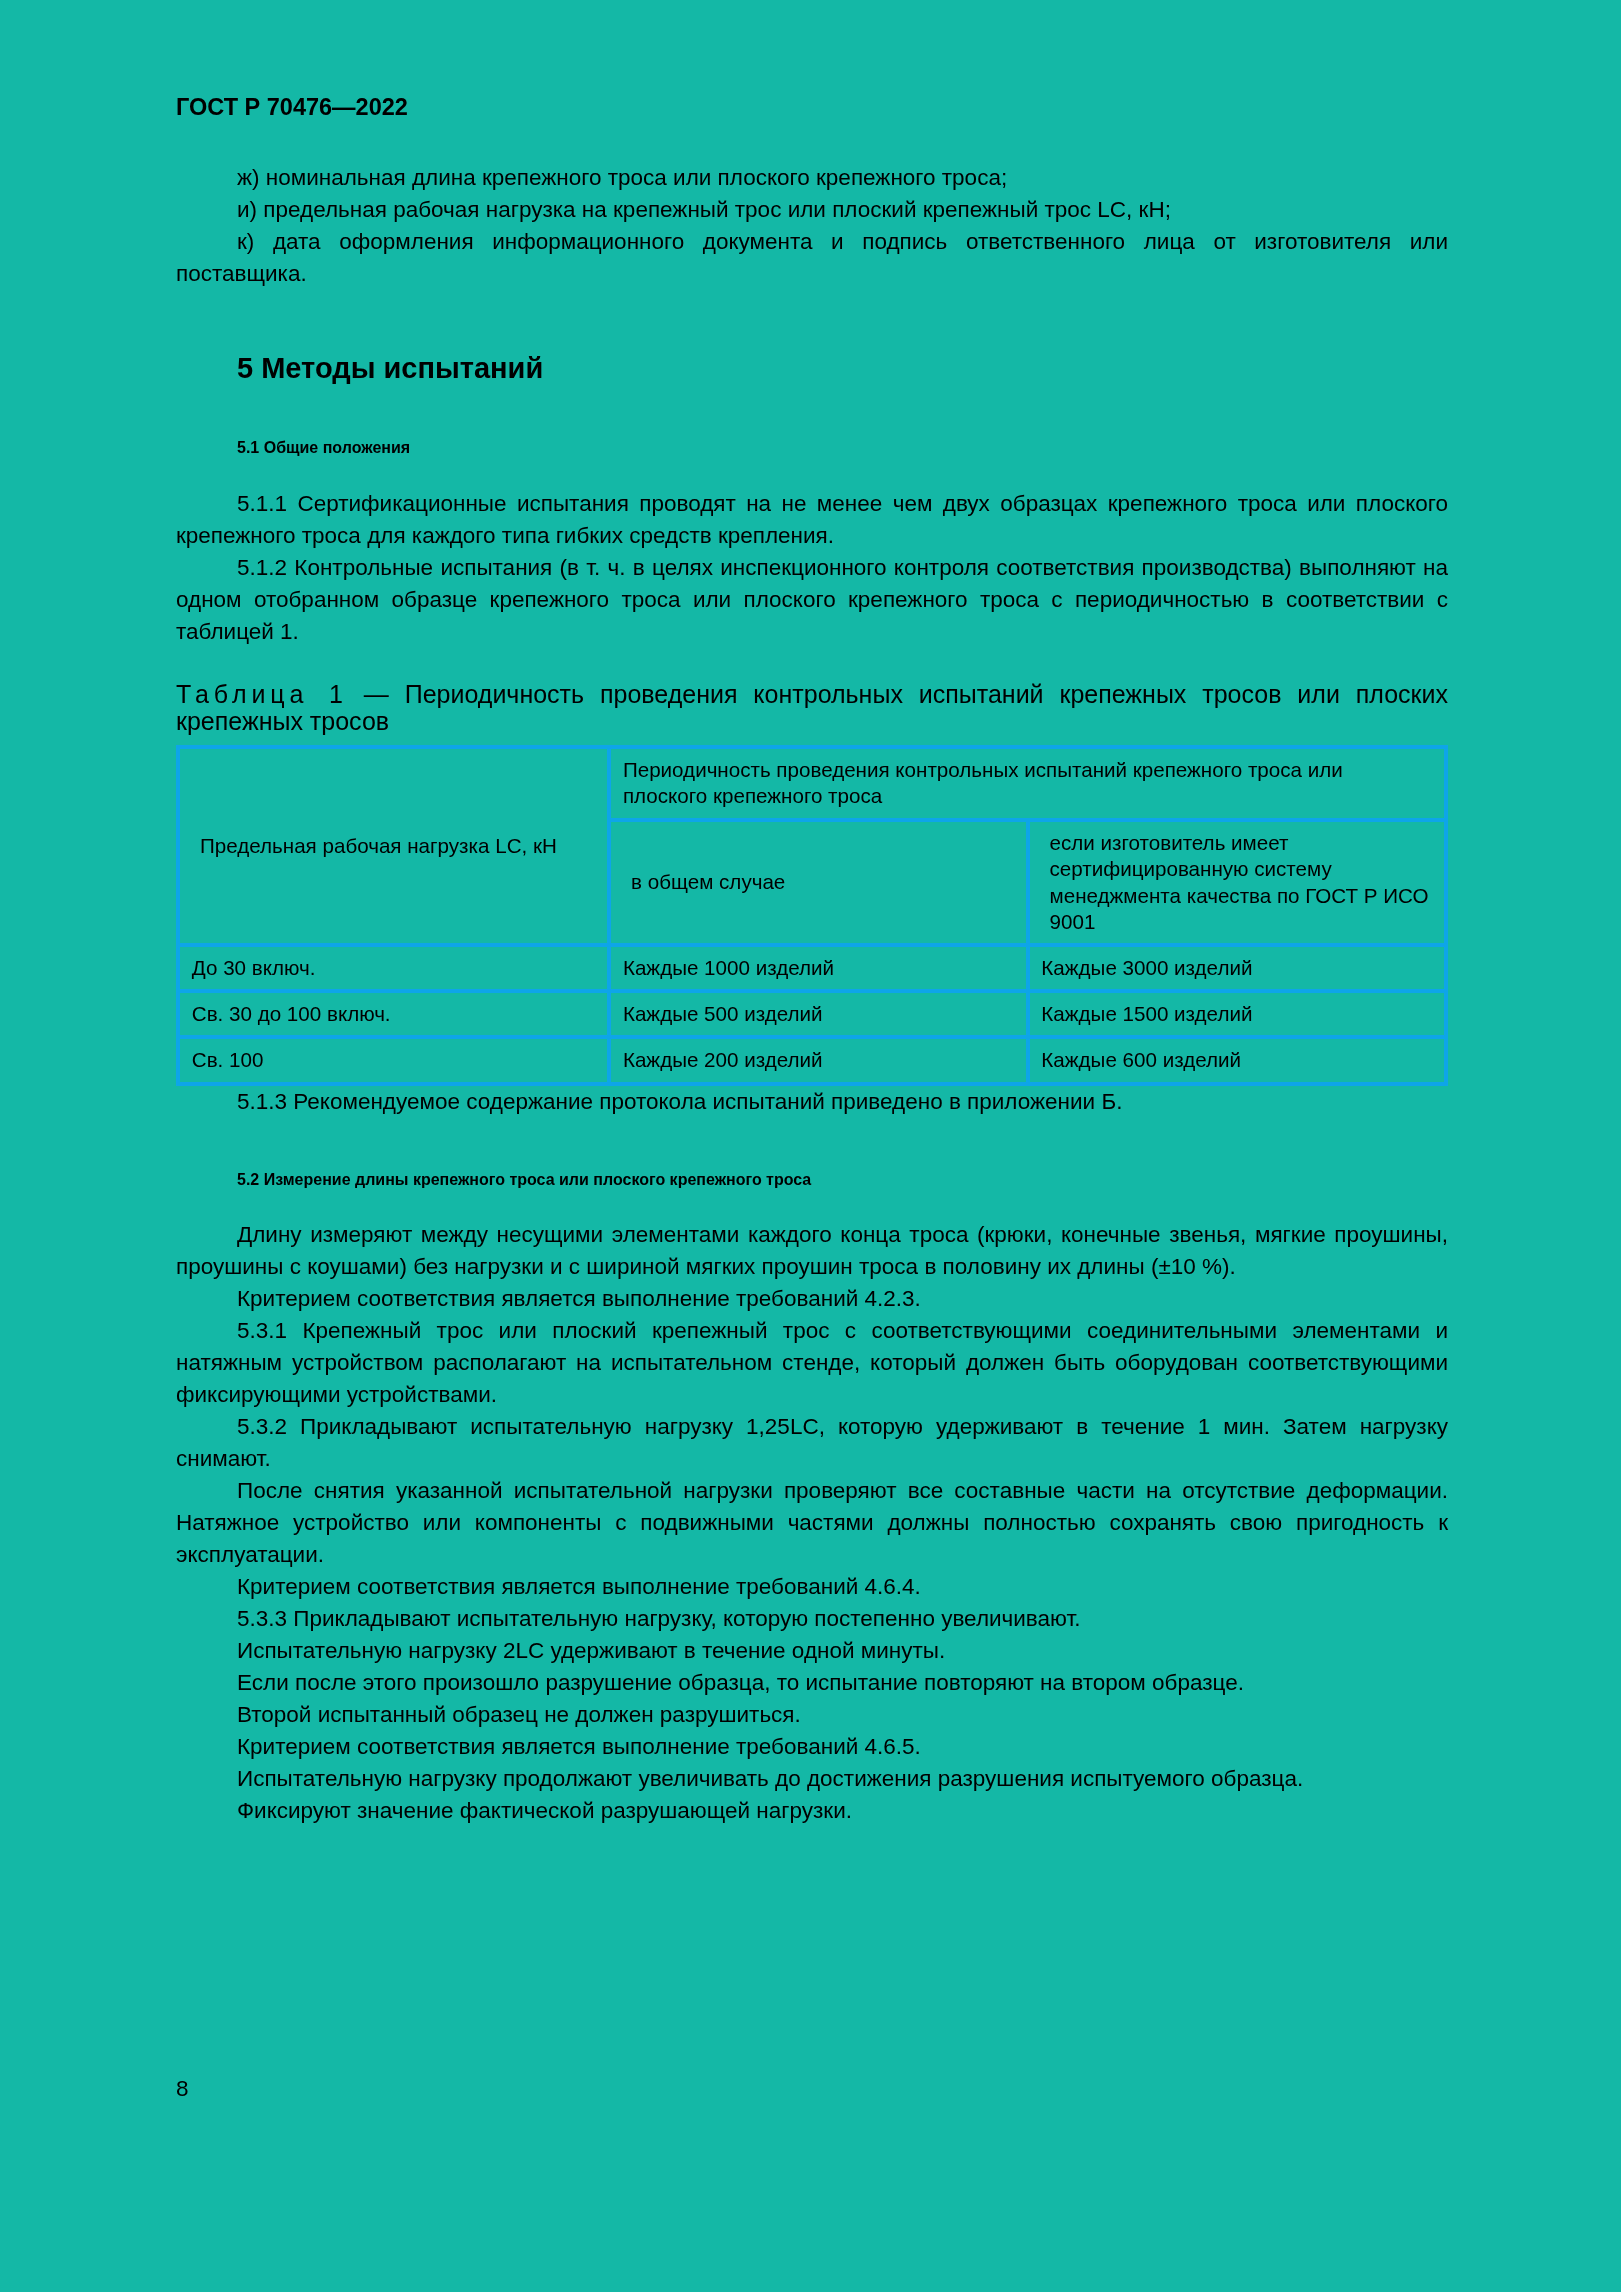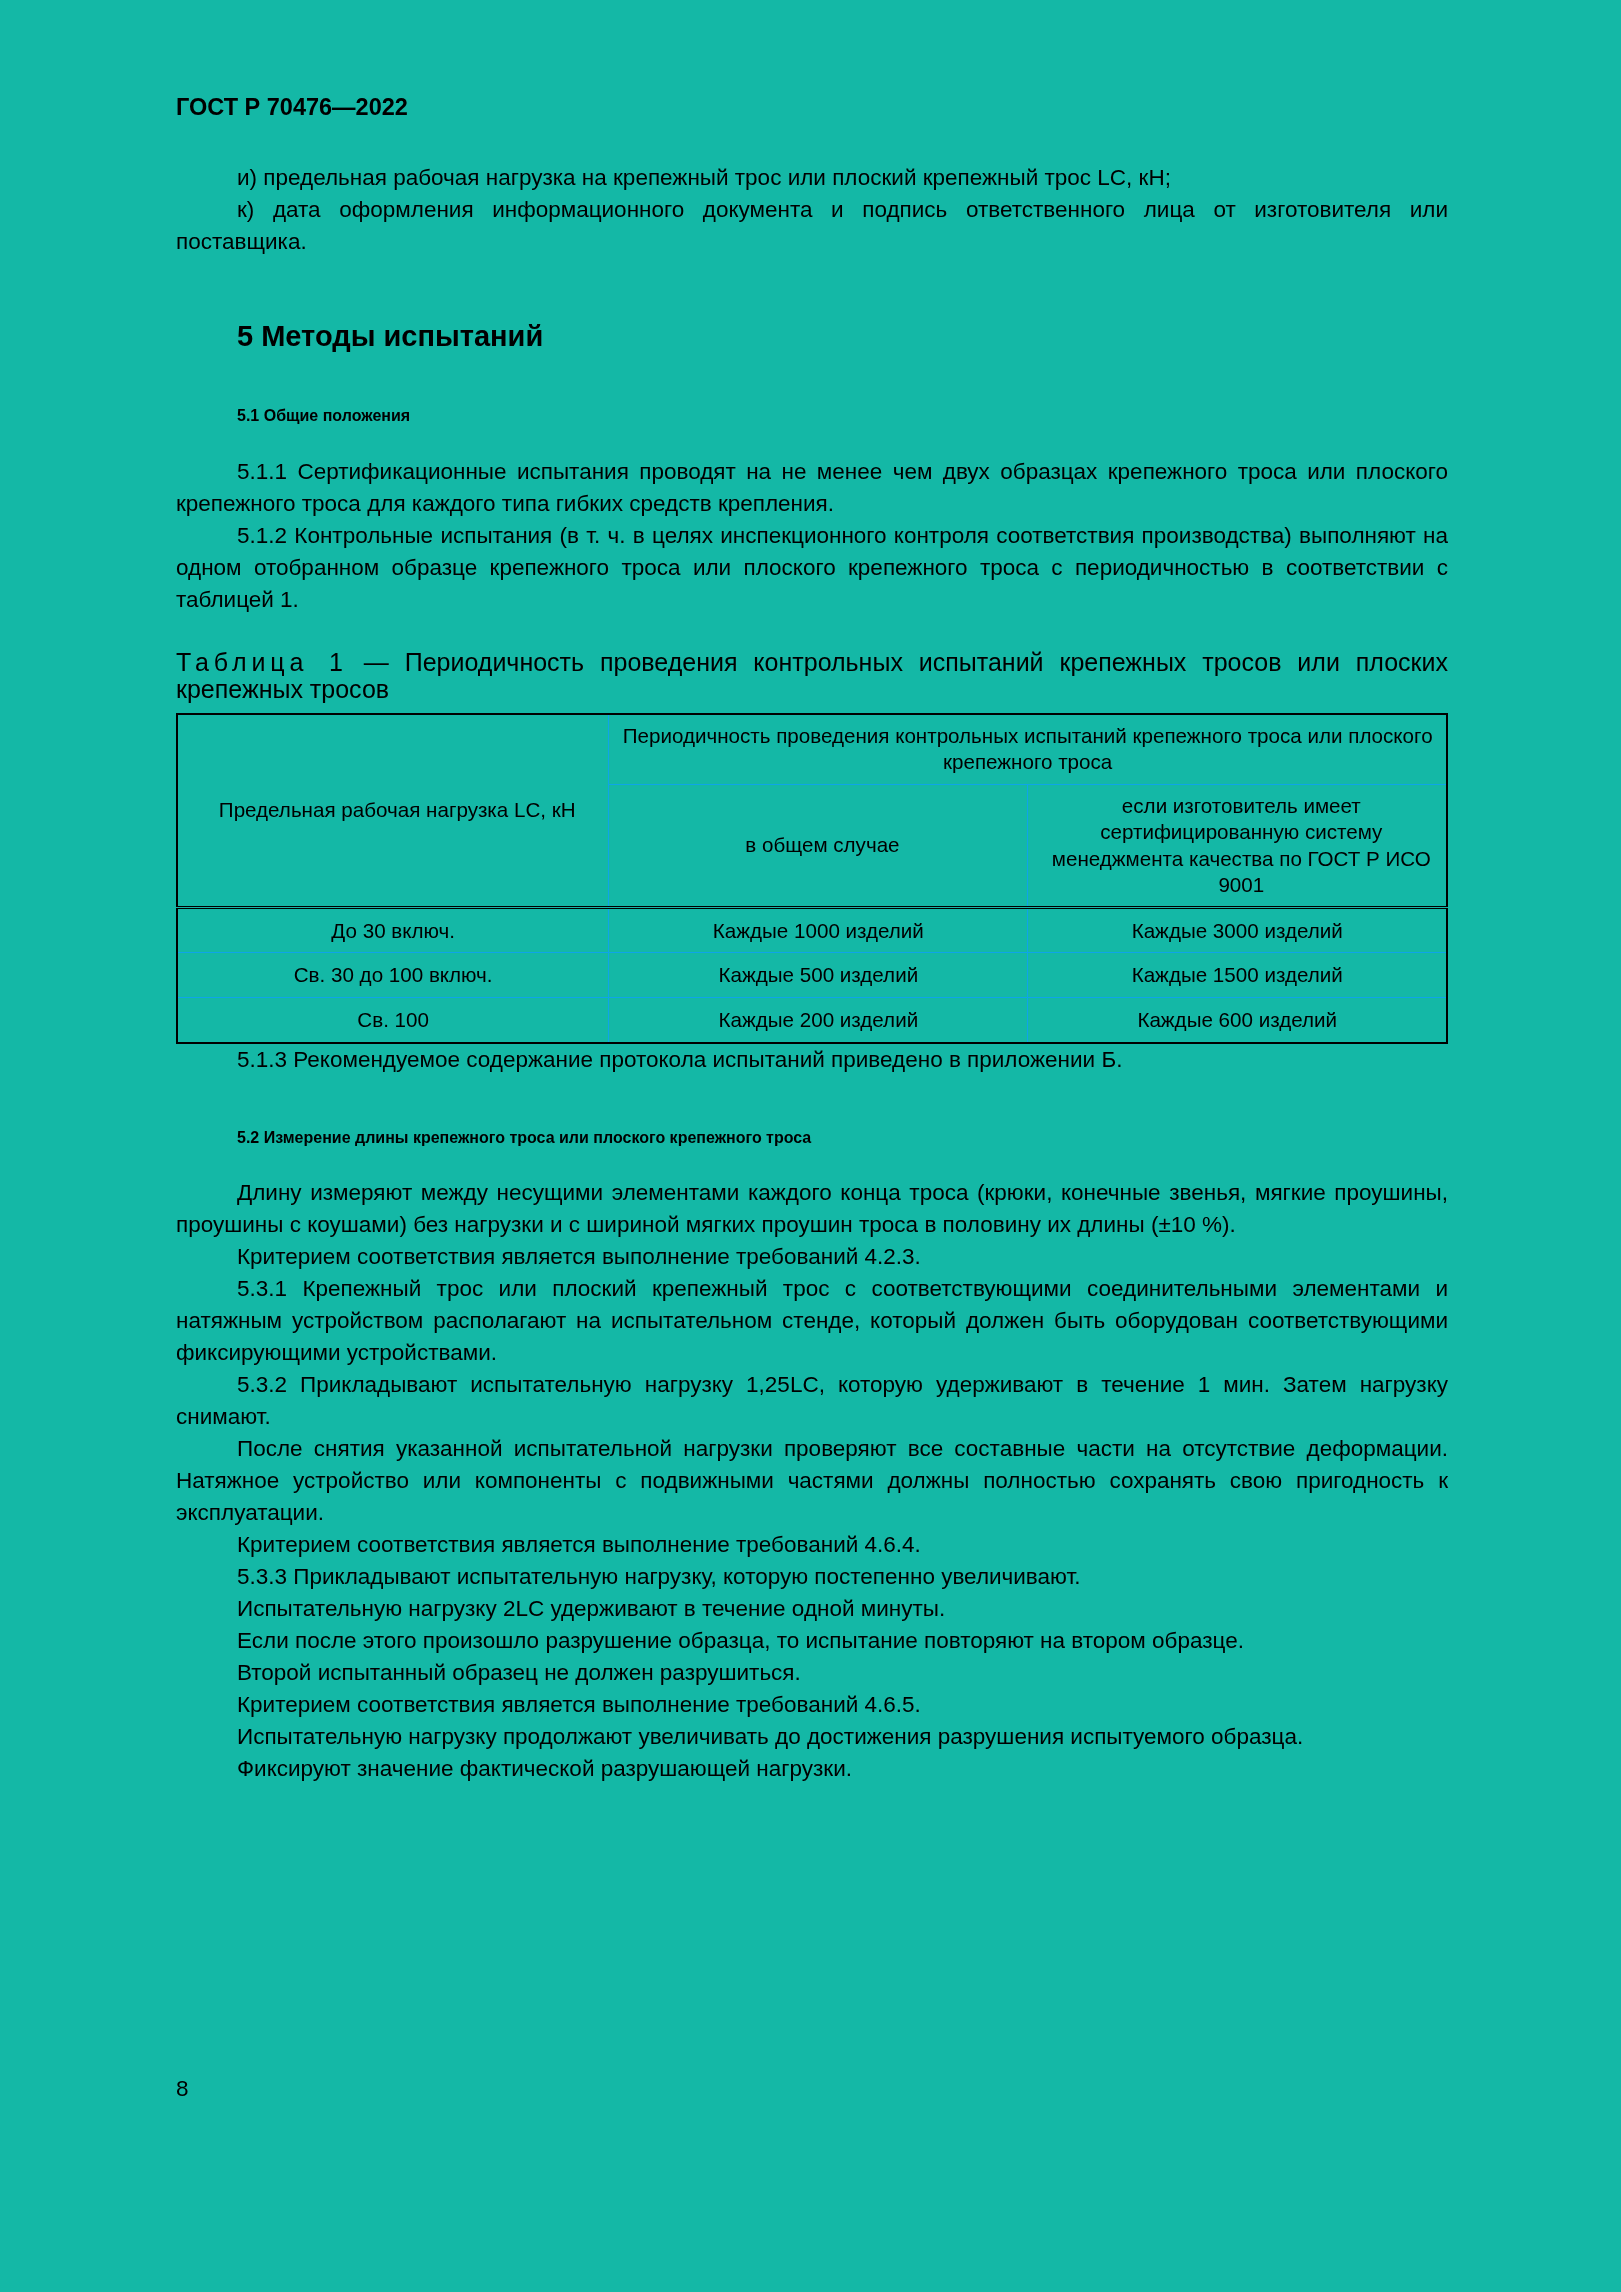--- a/index.html
+++ b/index.html
@@ -46,22 +46,21 @@
   }
   .table-caption .tbl-label { letter-spacing: 4.9px; }
   table.gost {
     width: 100%;
     border-collapse: collapse;
     font-size: 20.6px;
     line-height: 26.5px;
     table-layout: fixed;
   }
   table.gost td {
-    border: 1px solid #0ea5e9;
-    text-align: center;
+    border: 4px solid #0ea5e9;
     vertical-align: middle;
     padding: 7.8px 11.8px;
     box-sizing: border-box;
   }
   table.gost { border: 2px solid #000; }
   table.gost .hdr-bottom { border-bottom: 3.9px double #000; padding-left: 20px; }
   table.gost col.c1 { width: 34%; }
   table.gost col.c2 { width: 33%; }
   table.gost col.c3 { width: 33%; }
   table.gost tbody td { height: 45px; }
@@ -73,20 +72,21 @@
     font-size: 22.5px;
   }
 </style>
 </head>
 <body>
 
 <div class="page">
 
   <div class="doc-header">ГОСТ Р 70476—2022</div>
 
+  <p class="body">ж) номинальная длина крепежного троса или плоского крепежного троса;</p>
   <p class="body">и) предельная рабочая нагрузка на крепежный трос или плоский крепежный трос LC, кН;</p>
   <p class="body">к) дата оформления информационного документа и подпись ответственного лица от изготовителя или поставщика.</p>
 
   <h1 class="sec-title">5 Методы испытаний</h1>
 
   <h2 class="sub-title">5.1 Общие положения</h2>
   <p class="body">5.1.1 Сертификационные испытания проводят на не менее чем двух образцах крепежного троса или плоского крепежного троса для каждого типа гибких средств крепления.</p>
   <p class="body">5.1.2 Контрольные испытания (в т. ч. в целях инспекционного контроля соответствия производства) выполняют на одном отобранном образце крепежного троса или плоского крепежного троса с периодичностью в соответствии с таблицей 1.</p>
 
   <p class="table-caption"><span class="tbl-label">Таблица 1</span><span> — Периодичность проведения контрольных испытаний крепежных тросов или плоских крепежных тросов</span></p>

